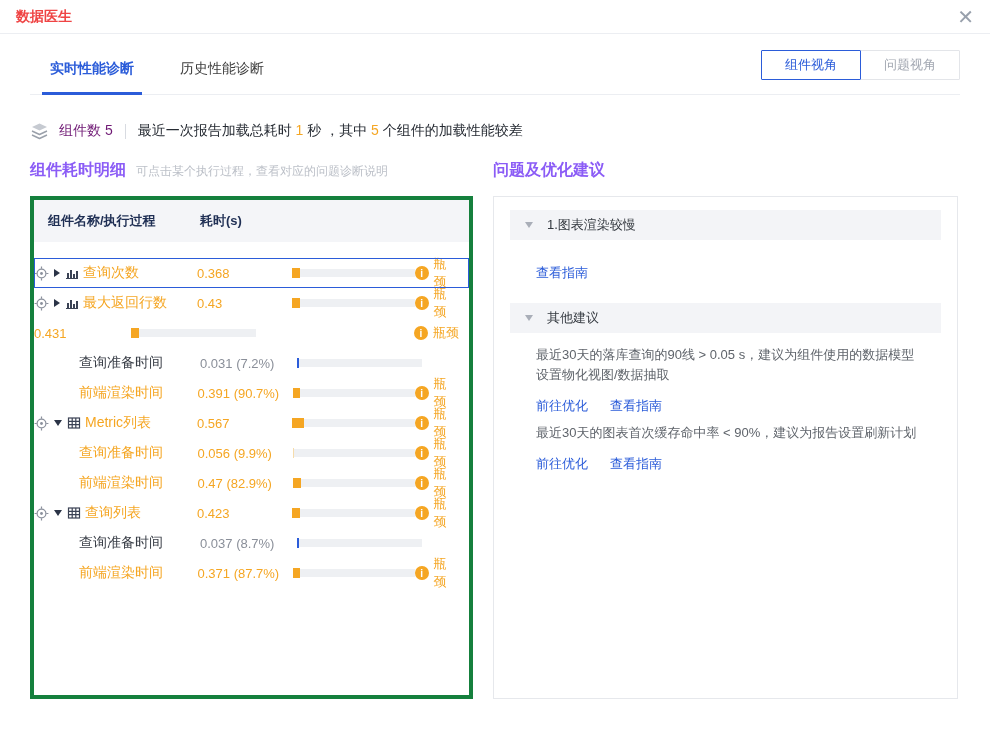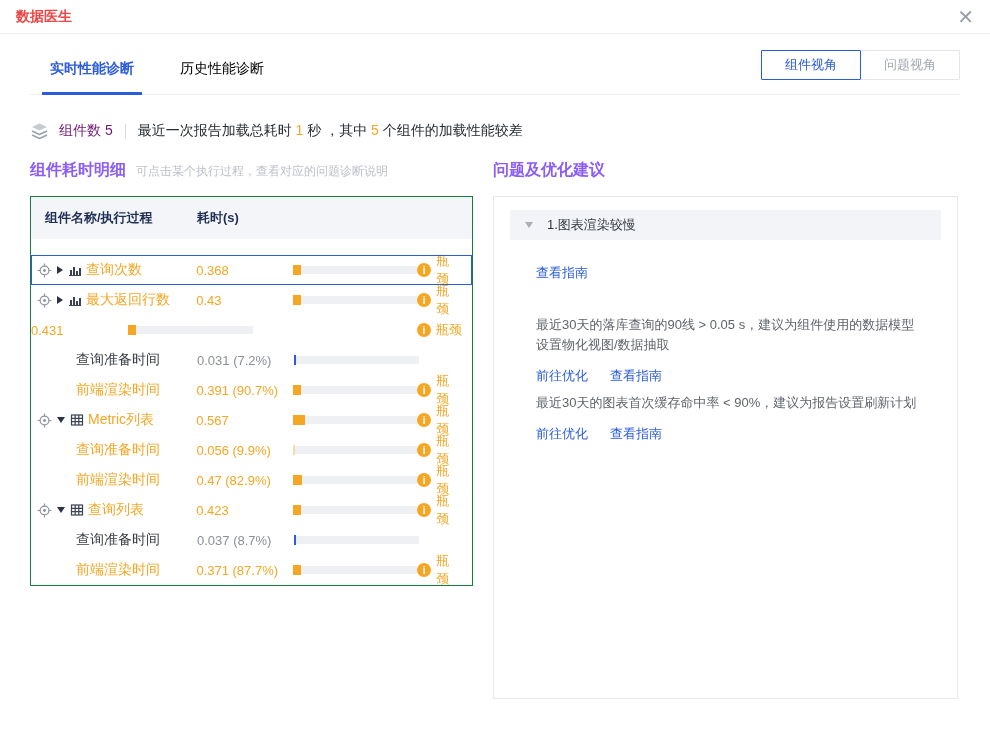--- a/index.html
+++ b/index.html
@@ -6,21 +6,21 @@
   html,body { width:990px; height:733px; background:#fff; font-family:"Liberation Sans","DejaVu Sans",sans-serif; overflow:hidden; }
 
   
   .titlebar { height:34px; display:flex; align-items:center; justify-content:space-between; padding:0 16px; border-bottom:1px solid #eceef2; }
   .titlebar .title { font-size:14px; font-weight:700; color:#ef4444; }
   .close-x { font-size:20px; color:#98a0ac; line-height:1; cursor:pointer; }
 
   
   .toolbar { margin:0 30px; height:61px; display:flex; justify-content:space-between; align-items:flex-end; border-bottom:1px solid #eceef2; }
   .tabs { display:flex; gap:30px; margin-left:12px; }
-  .tab { font-size:14px; padding:0 8px 14px; border-bottom:3px solid transparent; margin-bottom:-1px; color:#000000; cursor:pointer; }
+  .tab { font-size:14px; padding:0 8px 14px; border-bottom:3px solid transparent; margin-bottom:-1px; color:#404040; cursor:pointer; }
   .tab.active { color:#2b5cd9; font-weight:700; border-bottom-color:#2b5cd9; }
   .toggle { display:flex; margin-bottom:14px; }
   .toggle .tbtn { height:30px; padding:0 23px; font-size:13px; background:#fff; border:1px solid #e3e5e9; color:#a2a7b1; display:flex; align-items:center; cursor:pointer; border-radius:1px; }
   .toggle .tbtn.active { border-color:#2b5cd9; color:#2b5cd9; position:relative; z-index:1; }
   .toggle .tbtn + .tbtn { margin-left:-1px; }
 
   
   .summary { margin:27px 30px 0; display:flex; align-items:center; font-size:14px; color:#262b33; }
   .summary .layers { margin-right:10px; display:flex; }
   .summary .count { font-weight:400; color:#701a75; }
@@ -29,28 +29,28 @@
 
   
   .cols { margin:20px 30px 0; display:flex; gap:20px; }
   .col-left { width:443px; }
   .col-right { width:465px; }
   .sec-title-row { display:flex; align-items:baseline; margin-bottom:14px; height:22px; }
   .sec-title { font-size:16px; font-weight:700; color:#8b5cf6; }
   .sec-hint { font-size:12px; color:#bcc0c8; margin-left:10px; }
 
   
-  .card { border:1px solid #15803d; height:390px; background:#fff; }
+  .card { border:4px solid #15803d; height:503px; background:#fff; }
   .thead { height:42px; background:#f4f5f8; display:flex; align-items:center; padding-left:14px; font-size:13px; font-weight:700; color:#1f2f54; }
   .thead .h-name { width:152px; }
   .thead .h-time { width:97px; }
   .tbody { padding-top:16px; }
   .t-row { height:30px; display:flex; align-items:center; }
   .t-row.selected { outline:1px solid #2b5cd9; outline-offset:-1px; }
-  .c-name { width:166px; display:flex; align-items:center; padding-left:6px; font-size:14px; }
+  .c-name { width:166px; display:flex; align-items:center; font-size:14px; }
   .c-name .nm { margin-left:4px; cursor:pointer; }
   .c-name.indent { padding-left:45px; }
   .c-name.indent .nm { margin-left:0; }
   .o { color:#f5a623; }
   .d { color:#383d46; }
   .g { color:#8a8f99; }
   .c-time { width:97px; font-size:13px; }
   .c-bar { width:125px; height:8px; background:#eef0f3; position:relative; }
   .c-bar i { position:absolute; left:0; top:-1px; height:10px; display:block; }
   .fo { background:#f5a623; }
@@ -364,20 +364,24 @@
       <div class="acc-h">
         <span class="acc-tri"></span>
         <span>1.图表渲染较慢</span>
       </div>
       <div class="acc-body">
         <div class="links">
           <a class="lnk">查看指南</a>
         </div>
       </div>
 
+      <div class="acc-h">
+        <span class="acc-tri"></span>
+        <span>其他建议</span>
+      </div>
       <div class="acc-body">
         <div class="txt">最近30天的落库查询的90线 &gt; 0.05 s，建议为组件使用的数据模型设置物化视图/数据抽取</div>
         <div class="links">
           <a class="lnk">前往优化</a>
           <a class="lnk">查看指南</a>
         </div>
         <div class="txt txt2">最近30天的图表首次缓存命中率 &lt; 90%，建议为报告设置刷新计划</div>
         <div class="links">
           <a class="lnk">前往优化</a>
           <a class="lnk">查看指南</a>

